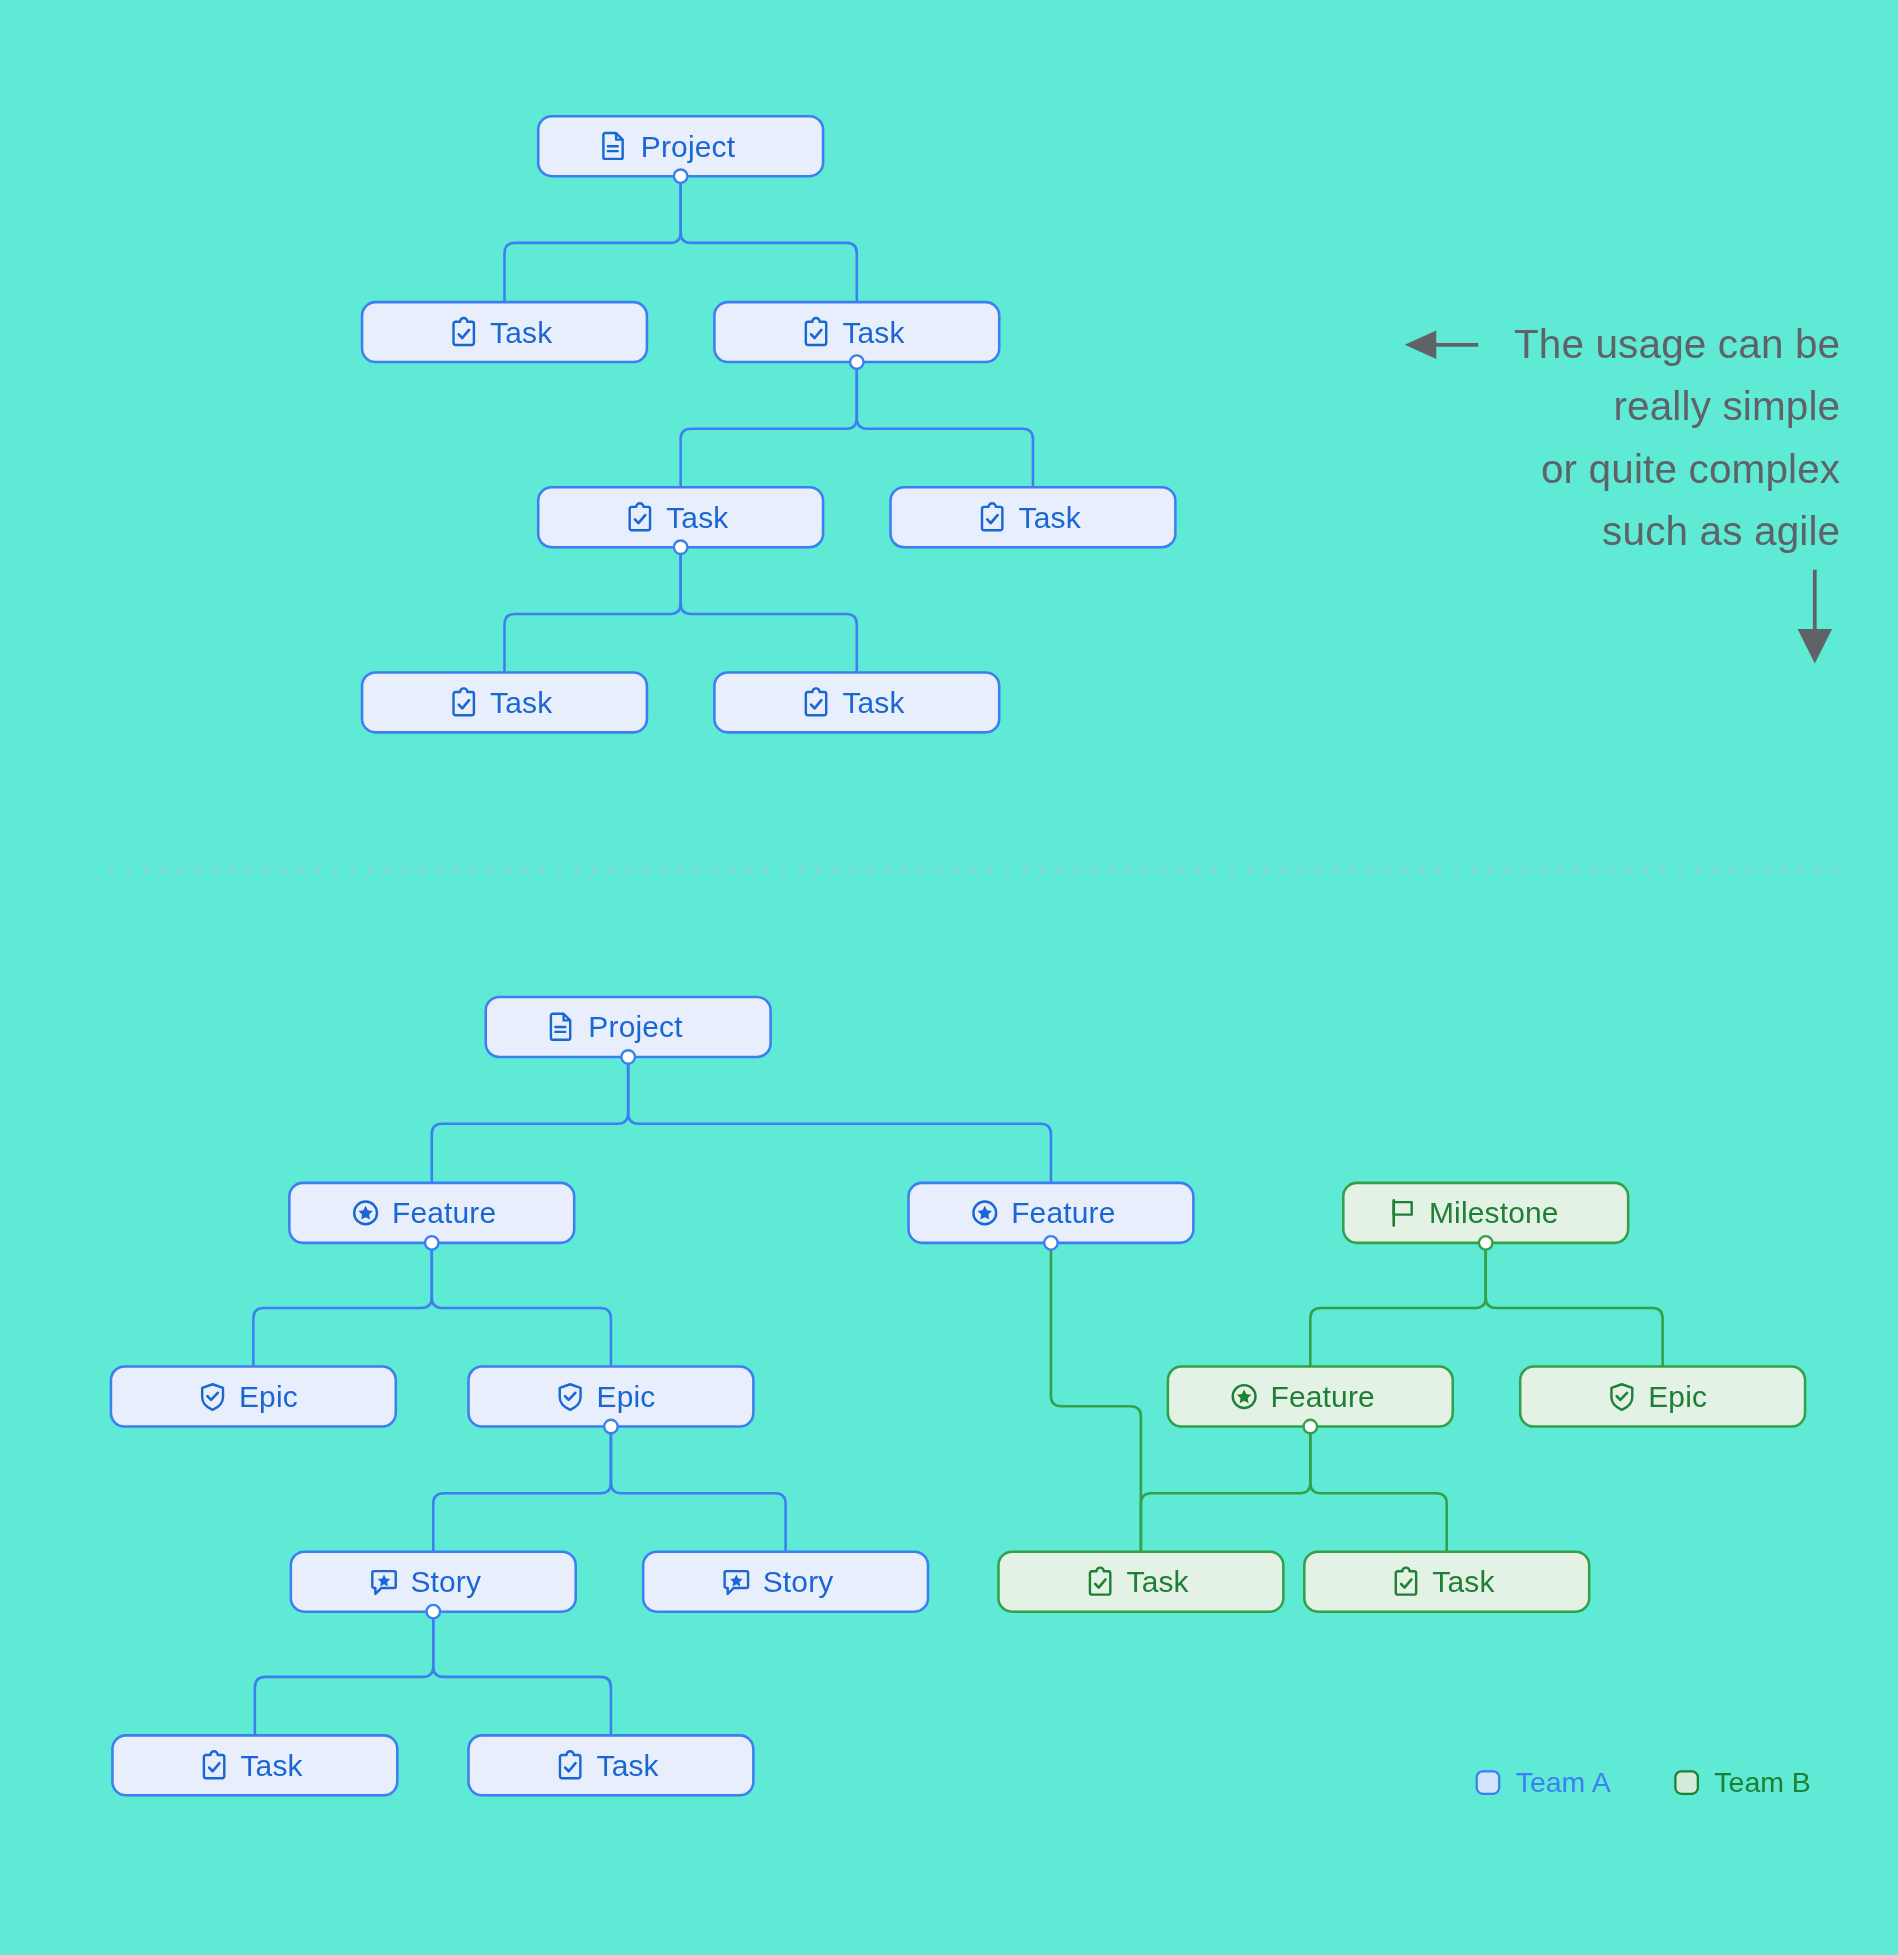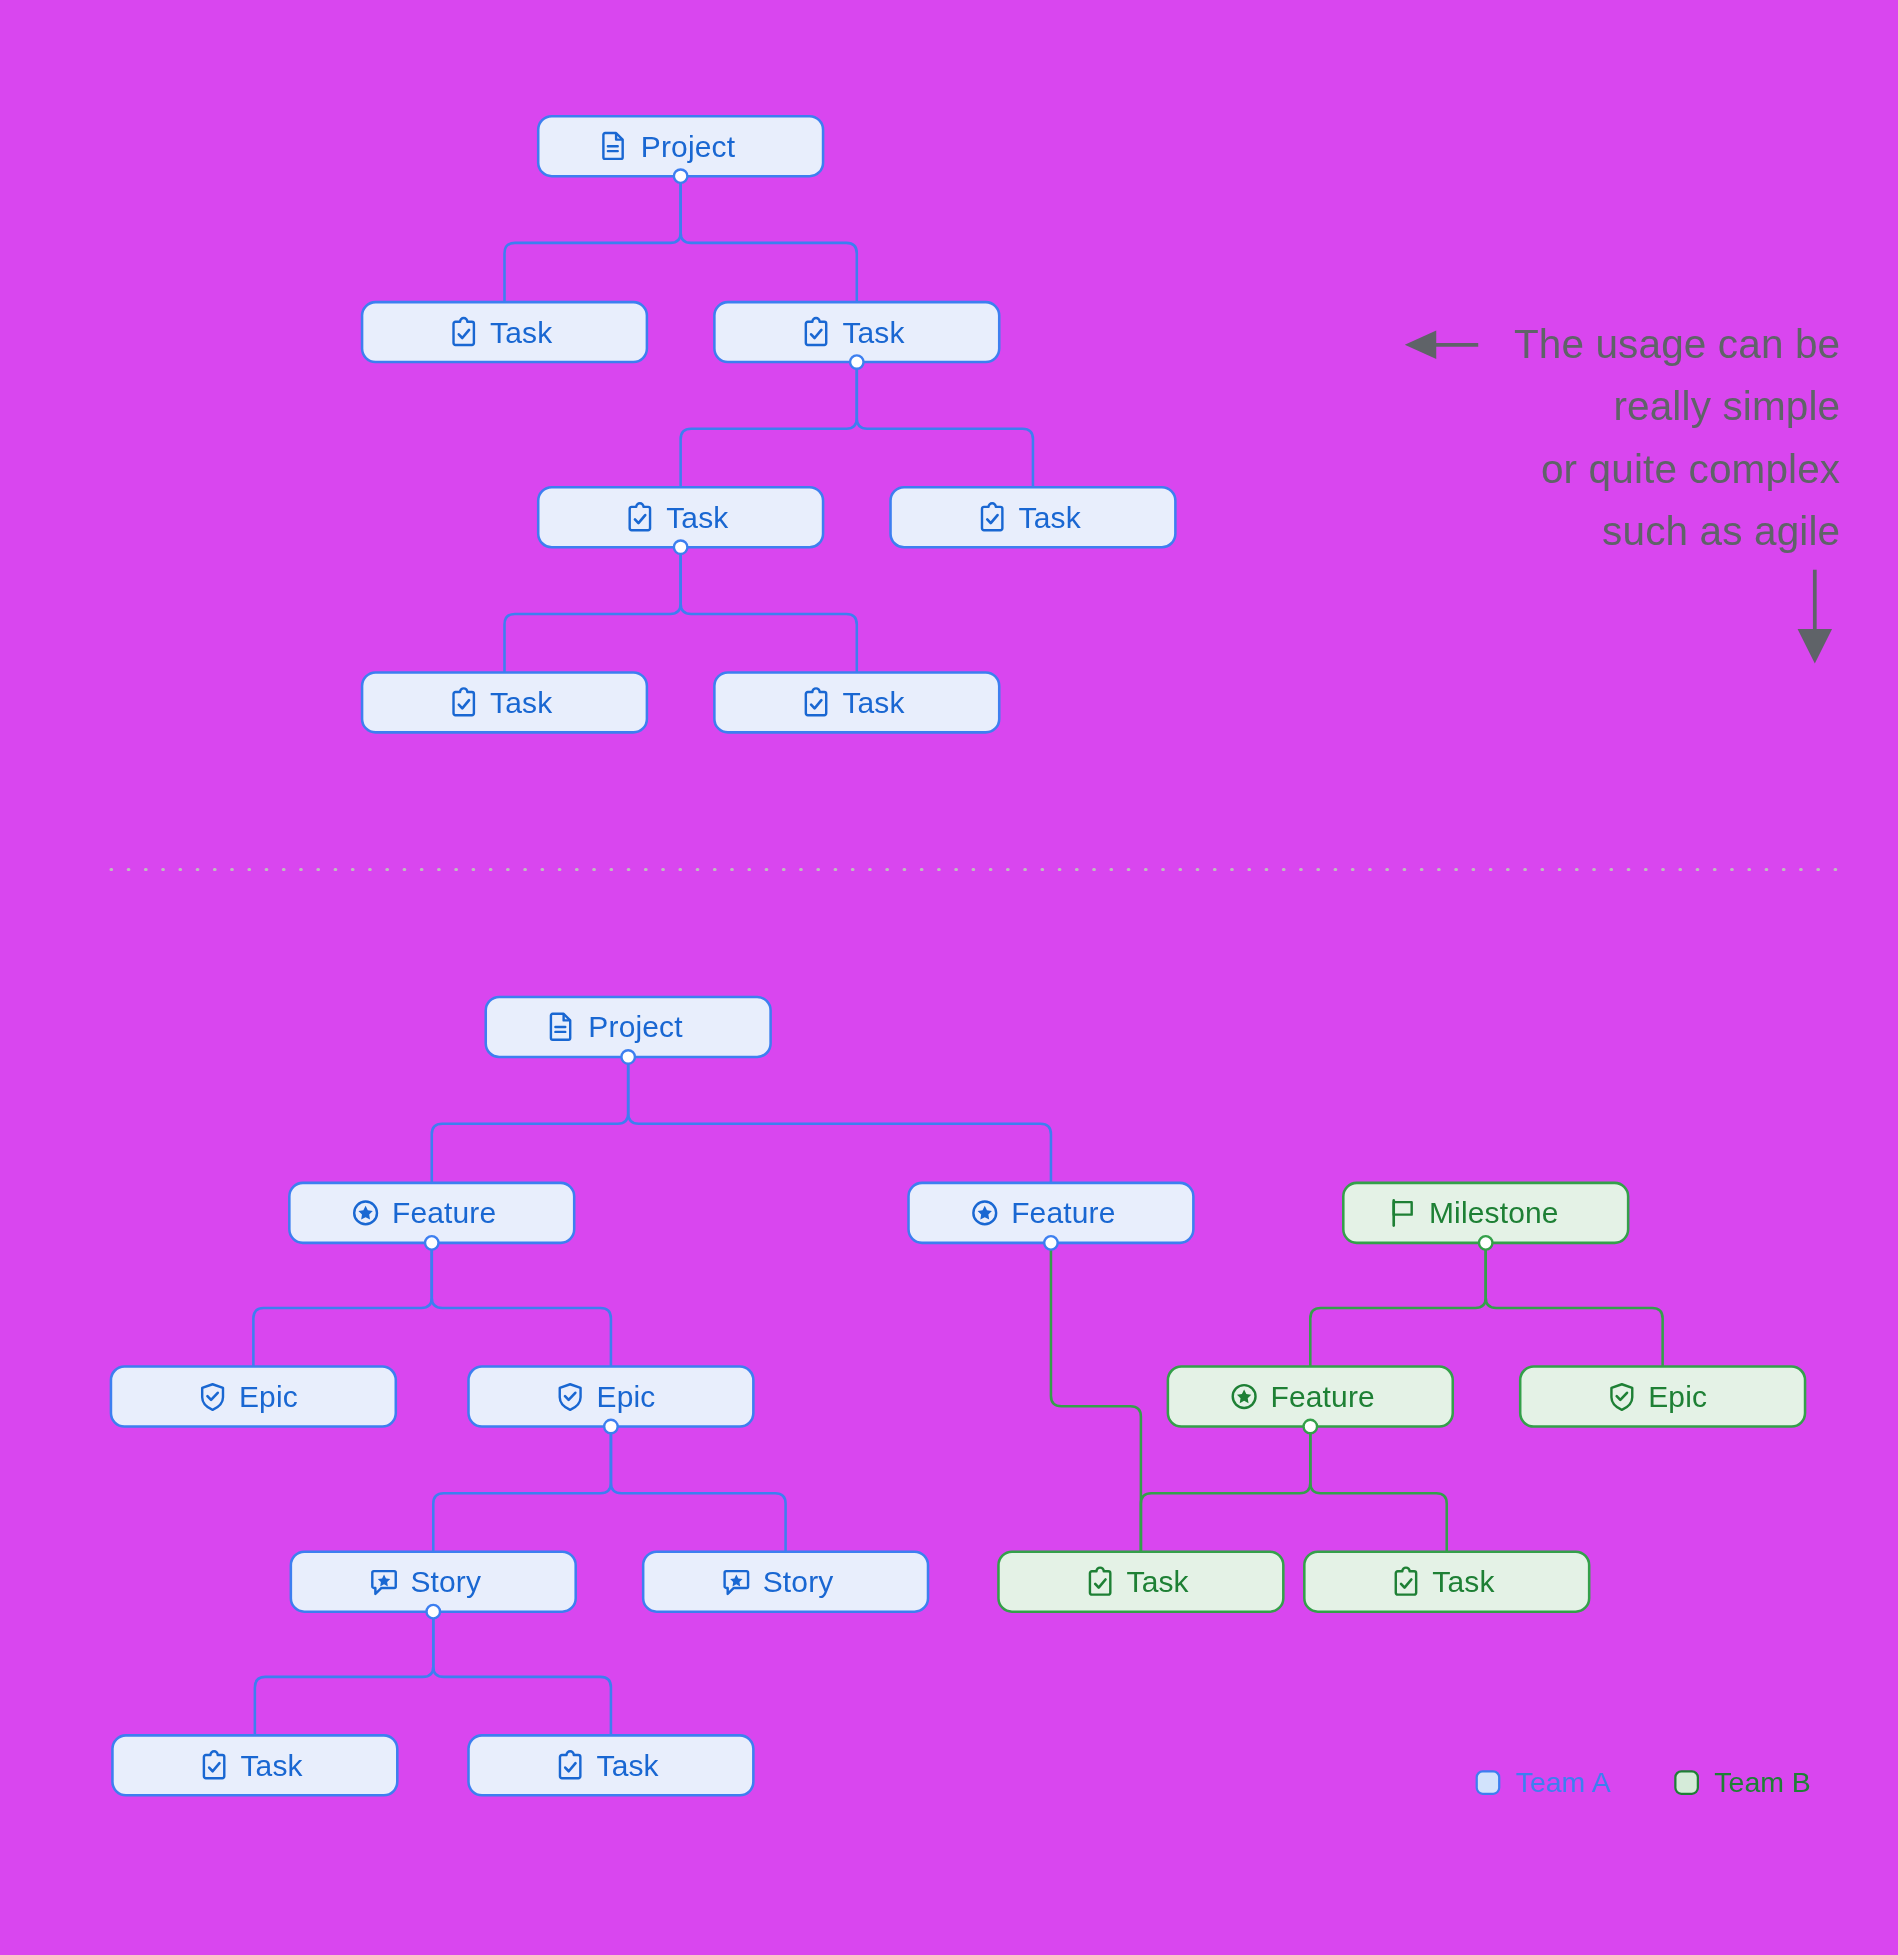--- a/index.html
+++ b/index.html
@@ -1,17 +1,17 @@
 <!DOCTYPE html>
 <html style="font-size:12px"><head>
 <meta charset="utf-8">
 <style>
   html,body{margin:0;padding:0;background:#ffffff;}
   body{font-family:"Liberation Sans","DejaVu Sans",sans-serif;}
-  #stage{position:relative;width:1898px;height:1955px;background:#d946ef;overflow:hidden;}
+  #stage{position:relative;width:1898px;height:1955px;background:#5eead4;overflow:hidden;}
   #canvas{position:absolute;left:0;top:0;width:1898px;height:1955px;}
   .node-label{font-family:"Liberation Sans","DejaVu Sans",sans-serif;font-size:40px;font-weight:500;letter-spacing:.2px;}
   .anno-text{font-family:"Liberation Sans","DejaVu Sans",sans-serif;font-size:54px;fill:#5f6368;letter-spacing:.2px;}
   .legend-text{font-family:"Liberation Sans","DejaVu Sans",sans-serif;font-size:38px;font-weight:500;}
 </style>
 </head>
 <body>
 
 <div id="stage">
   <svg id="canvas" viewBox="0 0 2532 2608">

